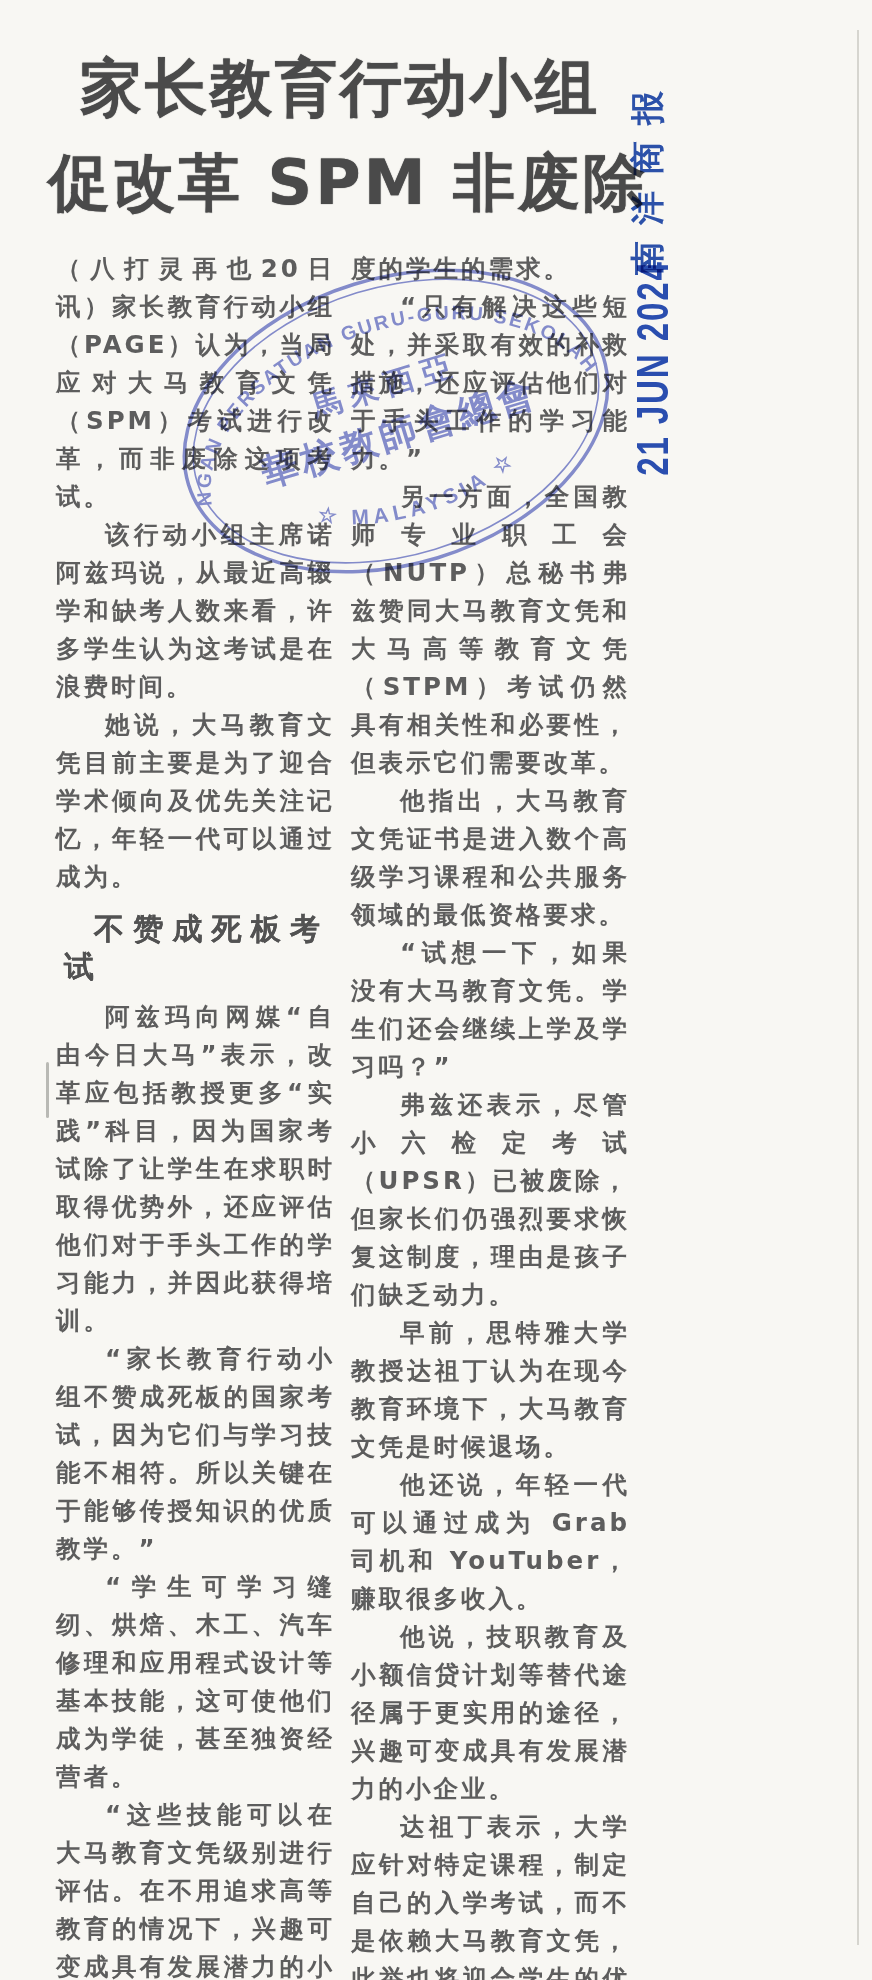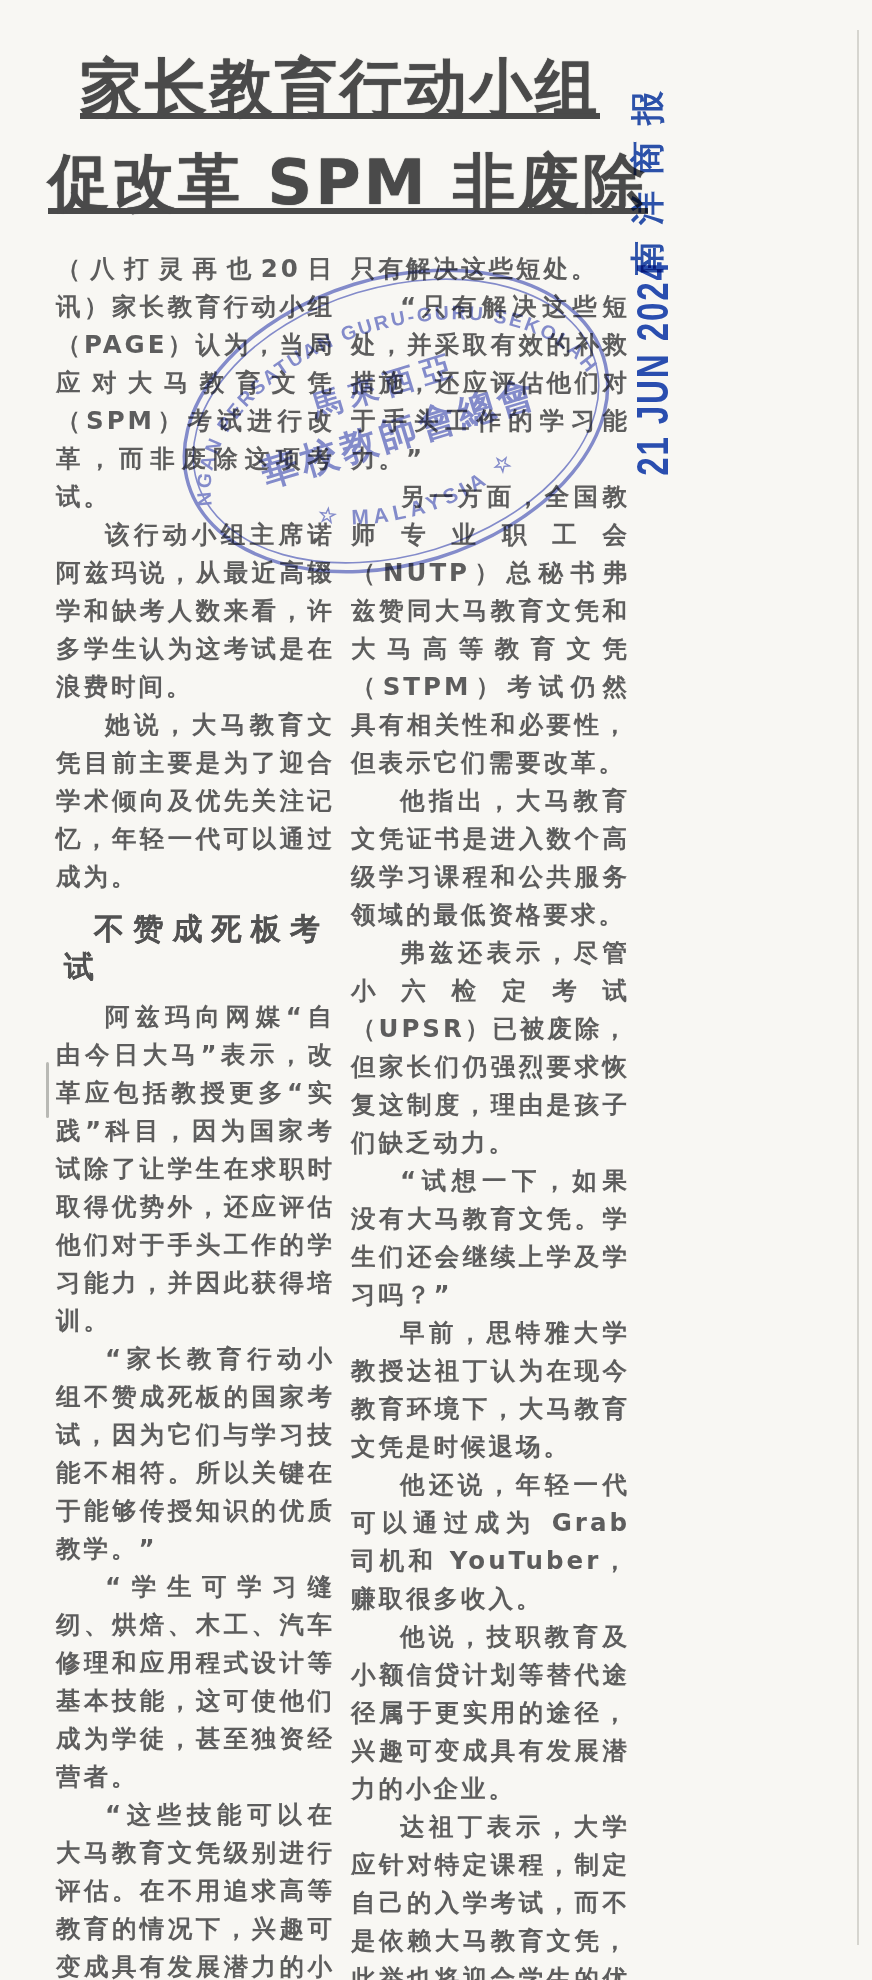--- a/index.html
+++ b/index.html
@@ -11,21 +11,20 @@
     overflow:hidden;
     font-family:"DejaVu Sans",sans-serif;
   }
   
   .headline{
     position:absolute;top:40px;left:48px;width:584px;
     text-align:center;color:#4a4a4a;
     font-weight:700;font-size:62px;line-height:95px;letter-spacing:3px;
     text-shadow:0 0 1px #4a4a4a;
     white-space:nowrap;
-    text-decoration:underline;
   }
   
   .columns{
     position:absolute;top:250px;left:56px;width:574px;
     display:flex;gap:16px;color:#5d5d5d;
   }
   .col{width:279px;font-size:24.5px;line-height:38px;
        text-align:justify;letter-spacing:3px;}
   .col p{margin:0;text-indent:2em;font-weight:bold;}
   .col p.no-indent{text-indent:0;}
@@ -83,26 +82,26 @@
         <p class="no-indent">（八打灵再也20日讯）家长教育行动小组（PAGE）认为，当局应对大马教育文凭（SPM）考试进行改革，而非废除这项考试。</p>
         <p>该行动小组主席诺阿兹玛说，从最近高辍学和缺考人数来看，许多学生认为这考试是在浪费时间。</p>
         <p>她说，大马教育文凭目前主要是为了迎合学术倾向及优先关注记忆，年轻一代可以通过成为。</p>
         <h2>不赞成死板考试</h2>
         <p>阿兹玛向网媒“自由今日大马”表示，改革应包括教授更多“实践”科目，因为国家考试除了让学生在求职时取得优势外，还应评估他们对于手头工作的学习能力，并因此获得培训。</p>
         <p>“家长教育行动小组不赞成死板的国家考试，因为它们与学习技能不相符。所以关键在于能够传授知识的优质教学。”</p>
         <p>“学生可学习缝纫、烘焙、木工、汽车修理和应用程式设计等基本技能，这可使他们成为学徒，甚至独资经营者。</p>
         <p>“这些技能可以在大马教育文凭级别进行评估。在不用追求高等教育的情况下，兴趣可变成具有发展潜力的小企业。”</p>
       </div>
     <div class="col">
-        <p class="no-indent">只有解决这些短处。</p>
+        <p class="no-indent">度的学生的需求。</p>
         <p>“只有解决这些短处，并采取有效的补救措施，还应评估他们对于手头工作的学习能力。”</p>
         <p>另一方面，全国教师专业职工会（NUTP）总秘书弗兹赞同大马教育文凭和大马高等教育文凭（STPM）考试仍然具有相关性和必要性，但表示它们需要改革。</p>
         <p>他指出，大马教育文凭证书是进入数个高级学习课程和公共服务领域的最低资格要求。</p>
+        <p>“试想一下，如果没有大马教育文凭。学生们还会继续上学及学习吗？”</p>
         <p>弗兹还表示，尽管小六检定考试（UPSR）已被废除，但家长们仍强烈要求恢复这制度，理由是孩子们缺乏动力。</p>
-        <p>“试想一下，如果没有大马教育文凭。学生们还会继续上学及学习吗？”</p>
         <p>早前，思特雅大学教授达祖丁认为在现今教育环境下，大马教育文凭是时候退场。</p>
         <p>他还说，年轻一代可以通过成为 Grab 司机和 YouTuber，赚取很多收入。</p>
         <p>他说，技职教育及小额信贷计划等替代途径属于更实用的途径，兴趣可变成具有发展潜力的小企业。</p>
         <p>达祖丁表示，大学应针对特定课程，制定自己的入学考试，而不是依赖大马教育文凭，此举也将迎合学生的优势和职业抱负。</p>
       </div>
   </div>
 
   <svg class="stamp" viewBox="0 0 464 334" aria-hidden="true">
     <ellipse cx="232" cy="167" rx="217" ry="143" fill="none" stroke="currentColor" stroke-width="3.5"></ellipse>
     <ellipse cx="232" cy="167" rx="208" ry="134" fill="none" stroke="currentColor" stroke-width="1.6"></ellipse>

